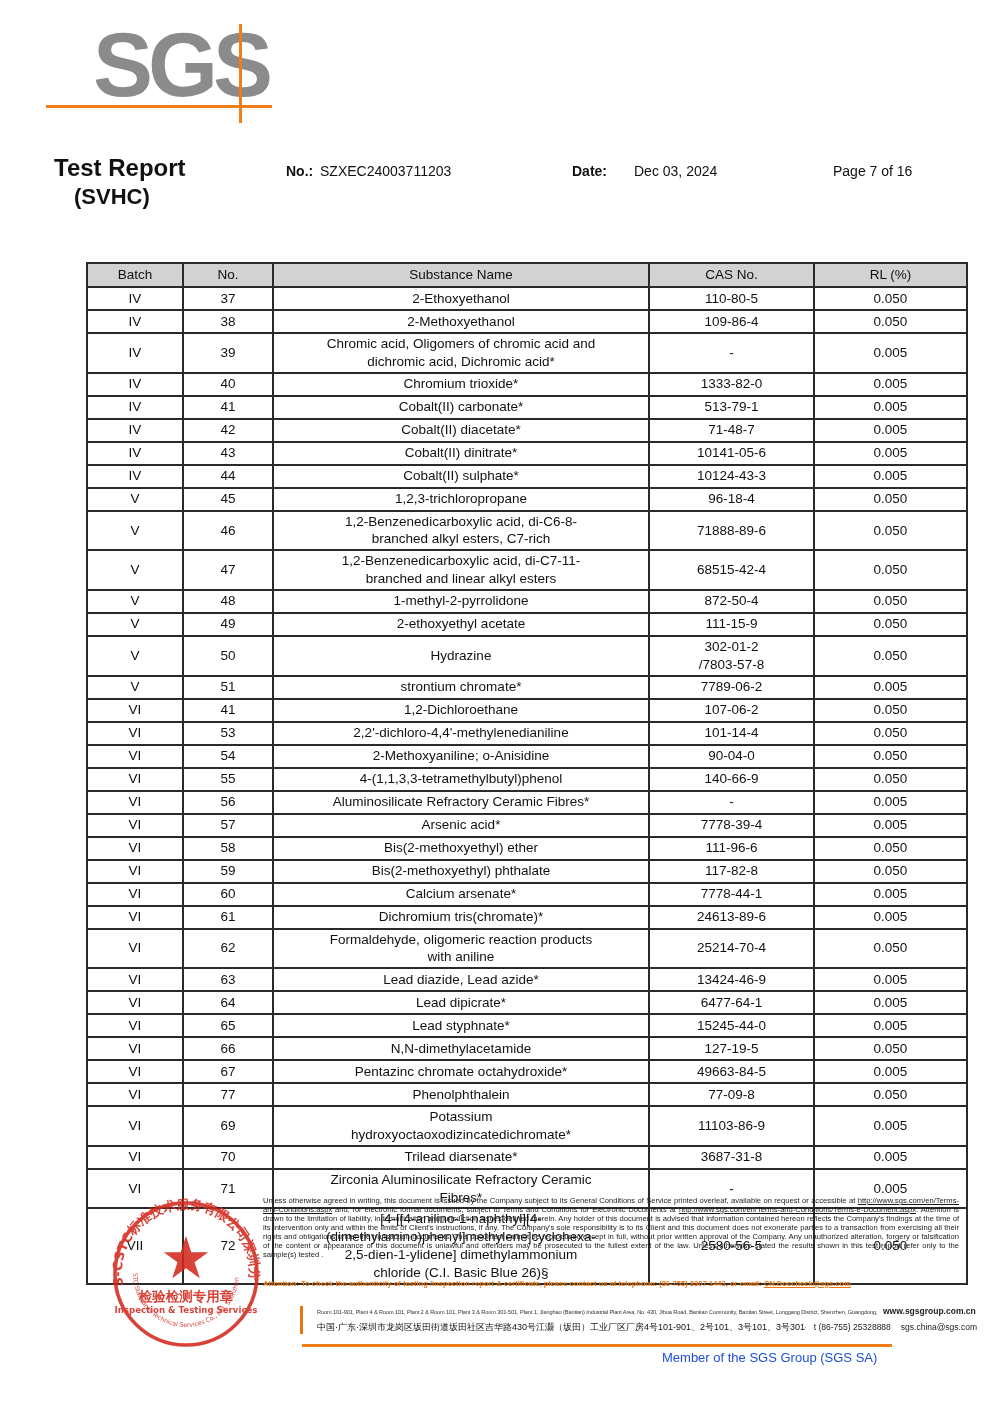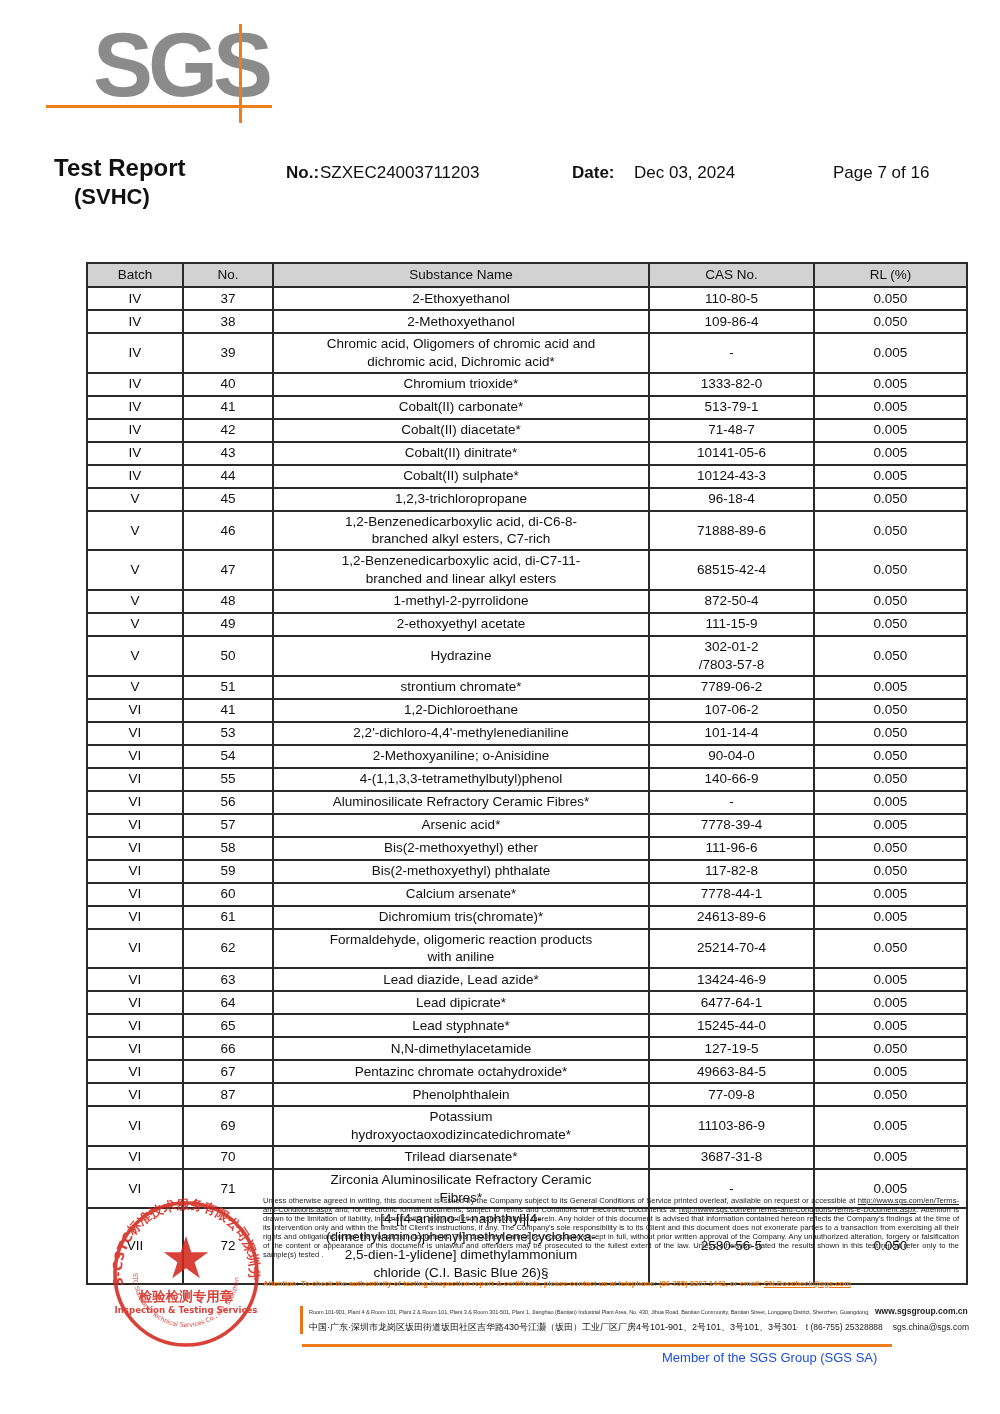--- a/index.html
+++ b/index.html
@@ -8,21 +8,21 @@
 
   
   .sgs-text{position:absolute;left:93px;top:20px;font-size:90px;font-weight:bold;
             color:#8b8b8b;letter-spacing:-5px;line-height:1.0;}
   .logo-hline{position:absolute;left:46px;top:105px;width:226px;height:3px;background:#ef7d1a;}
   .logo-vline{position:absolute;left:239px;top:24px;width:3px;height:99px;background:#ef7d1a;}
 
   
   .title-main{position:absolute;left:54px;top:154px;font-size:24px;font-weight:bold;}
   .title-sub{position:absolute;left:74px;top:184px;font-size:22px;font-weight:bold;}
-  .meta{position:absolute;top:163px;font-size:17px;white-space:nowrap;}
+  .meta{position:absolute;top:163px;font-size:14px;white-space:nowrap;}
   .m-no-label{left:286px;font-weight:bold;}
   .m-no-value{left:320px;}
   .m-date-label{left:572px;font-weight:bold;}
   .m-date-value{left:634px;}
   .m-page{left:833px;}
 
   
   table.subst{position:absolute;left:86px;top:220px;width:840px;border-collapse:collapse;
               font-size:13.5px;table-layout:fixed;margin-top:42px;}
   table.subst th,table.subst td{border:2px solid #2a2a2a;text-align:center;vertical-align:middle;
@@ -37,21 +37,21 @@
   .company-l2{font-size:8.6px;color:#a8a8a8;}
   .stamp{position:absolute;left:110px;top:1198px;width:152px;height:152px;opacity:.88;z-index:3;}
 
   .legal{position:absolute;left:263px;top:1197px;width:696px;font-size:7.6px;line-height:1.18;
          text-align:justify;color:#1b1b1b;z-index:2;}
   .legal a{color:#1b1b1b;text-decoration:underline;}
   .attention{margin-top:20px;color:#e87511;font-weight:bold;text-align:left;}
   .attention a{color:#e87511;text-decoration:underline;}
 
   .addr-block{position:absolute;left:300px;top:1306px;width:660px;border-left:3px solid #e87511;
-              padding-left:6px;z-index:2;}
+              padding-left:14px;z-index:2;}
   .addr-row{display:flex;align-items:baseline;white-space:nowrap;}
   .addr-en{font-size:5.6px;color:#333;overflow:hidden;width:560px;letter-spacing:-.1px;}
   .addr-web{font-size:8.5px;color:#222;font-weight:bold;margin-left:6px;}
   .addr-row2{margin-top:5px;}
   .addr-cn{font-size:9px;color:#111;width:500px;overflow:hidden;}
   .addr-phone{font-size:8.5px;color:#222;margin-left:8px;}
   .addr-email{font-size:8.5px;color:#222;margin-left:10px;}
 
   .bottom-rule{position:absolute;left:302px;top:1344px;width:590px;height:3px;background:#ef7d1a;}
   .member{position:absolute;left:662px;top:1350px;font-size:13px;color:#1d4ed8;}
@@ -301,21 +301,21 @@
         </tr>
         <tr>
           <td>VI</td>
           <td>67</td>
           <td>Pentazinc chromate octahydroxide*</td>
           <td>49663-84-5</td>
           <td>0.005</td>
         </tr>
         <tr>
           <td>VI</td>
-          <td>87</td>
+          <td>77</td>
           <td>Phenolphthalein</td>
           <td>77-09-8</td>
           <td>0.050</td>
         </tr>
         <tr>
           <td>VI</td>
           <td>69</td>
           <td>Potassium
 hydroxyoctaoxodizincatedichromate*</td>
           <td>11103-86-9</td>

